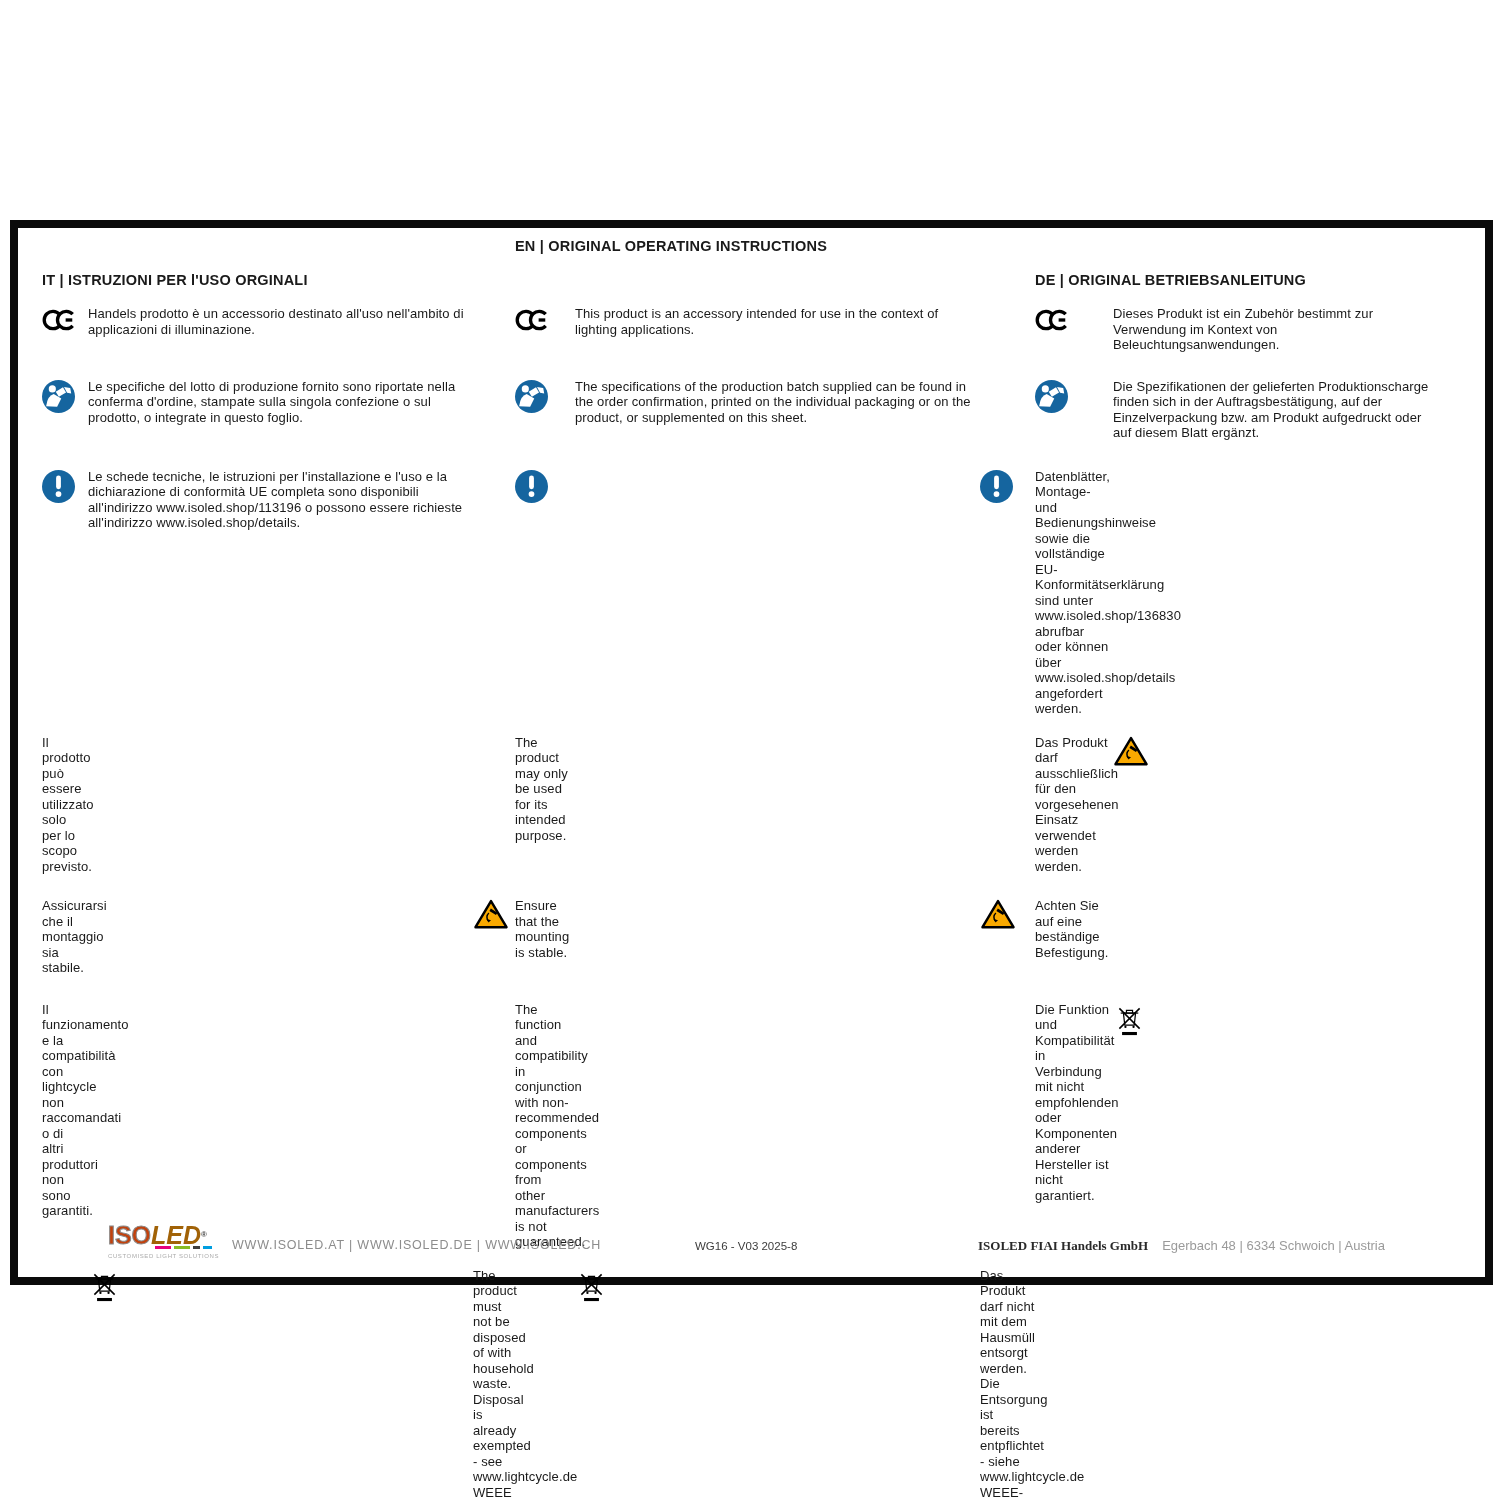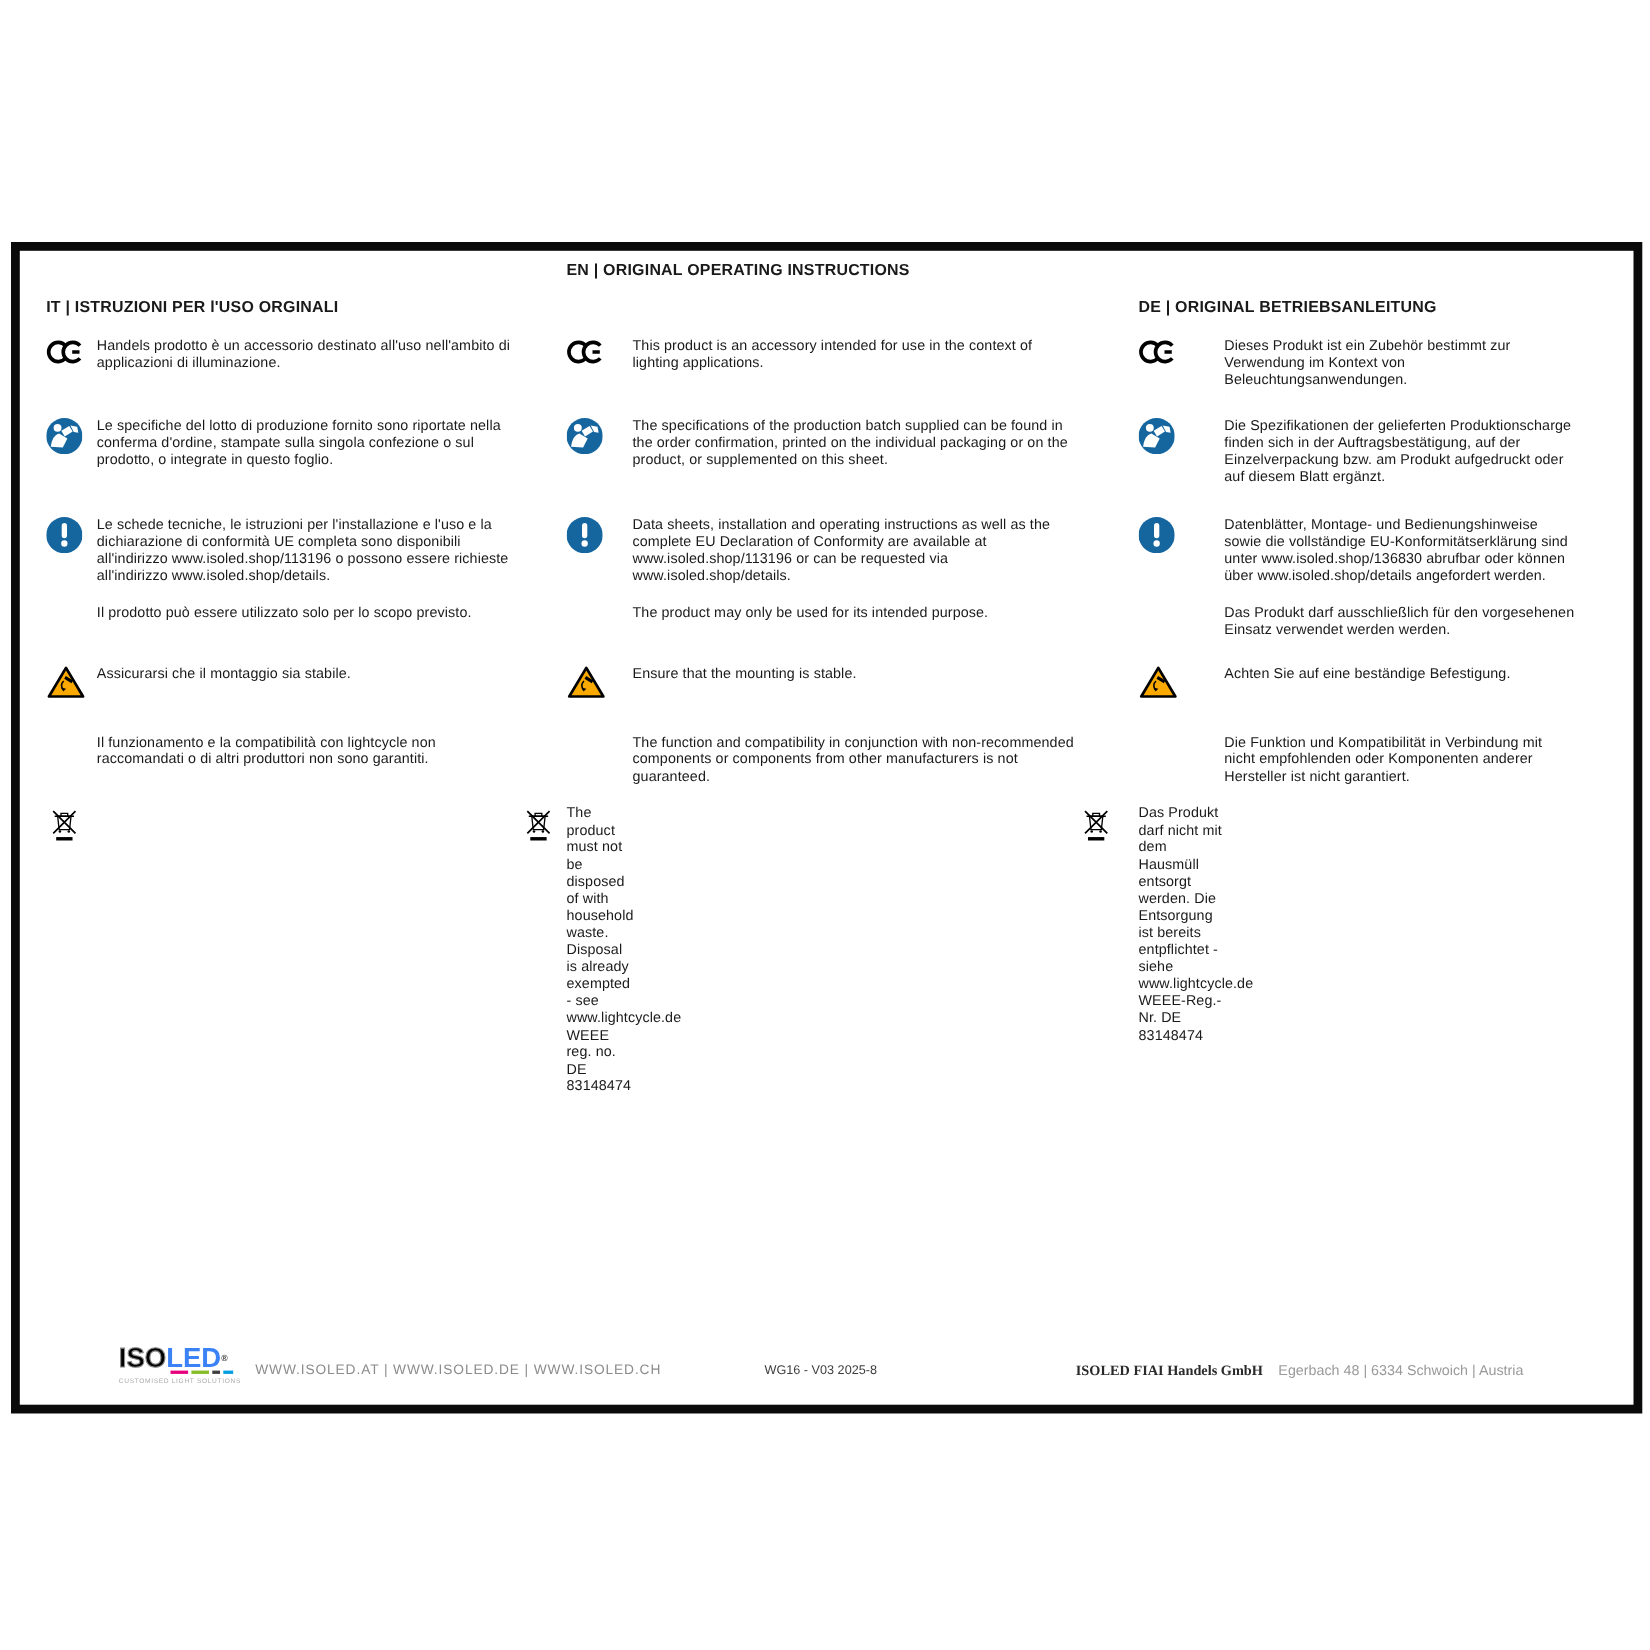--- a/index.html
+++ b/index.html
@@ -38,22 +38,22 @@
   .r6{padding-bottom:18px;}
   .r7{padding-bottom:0;}
   .icon-ce{width:34px;height:22px;margin-top:2px;}
   .icon-circle{width:33px;height:33px;}
   .icon-warn{width:36px;height:31px;}
   .icon-weee{width:27px;height:35px;margin-left:3px;}
   
   .footer{position:absolute;left:0;right:0;top:994px;height:52px;}
   .logo{position:absolute;left:90px;top:2px;width:108px;}
   .logo-word{font-weight:bold;font-size:25px;line-height:22px;letter-spacing:0;white-space:nowrap;}
-  .logo .iso{color:#000000;-webkit-text-stroke:1px #8a8a8a;}
-  .logo .led{color:#3b82f6;}
+  .logo .iso{color:#c2410c;-webkit-text-stroke:1px #8a8a8a;}
+  .logo .led{color:#a16207;font-style:italic;}
   .logo .reg{font-size:8px;color:#3f3f3f;vertical-align:top;}
   .logo-bars{display:flex;gap:3px;justify-content:flex-end;margin-top:0px;width:104px;}
   .logo-bars i{display:block;height:3px;}
   .b-pink{width:16px;background:#e6007e;}
   .b-green{width:16px;background:#86bc25;}
   .b-dark{width:7px;background:#3f3f3f;}
   .b-cyan{width:9px;background:#009ee0;}
   .logo-tag{font-size:6px;letter-spacing:.6px;color:#ababab;margin-top:4px;white-space:nowrap;}
   .websites{position:absolute;left:214px;top:16px;font-size:12.5px;letter-spacing:.8px;color:#8c8c8c;white-space:nowrap;}
   .doc-code{position:absolute;left:677px;top:18px;font-size:11.5px;color:#3d3d3d;white-space:nowrap;}
@@ -140,21 +140,20 @@
       <div class="cell-text r2">Die Spezifikationen der gelieferten Produktionscharge finden sich in der Auftragsbestätigung, auf der Einzelverpackung bzw. am Produkt aufgedruckt oder auf diesem Blatt ergänzt.</div>
 
       <div class="cell-icon r3"><svg class="icon-circle">
             <use href="#sym-excl"></use>
           </svg></div>
       <div class="cell-text r3">Le schede tecniche, le istruzioni per l'installazione e l'uso e la dichiarazione di conformità UE completa sono disponibili all'indirizzo www.isoled.shop/113196 o possono essere richieste all'indirizzo www.isoled.shop/details.</div>
       <div class="r3"></div>
       <div class="cell-icon r3"><svg class="icon-circle">
             <use href="#sym-excl"></use>
           </svg></div>
-      <div class="cell-text r3">Data sheets, installation and operating instructions as well as the complete EU Declaration of Conformity are available at www.isoled.shop/113196 or can be requested via www.isoled.shop/details.</div>
       <div class="r3"></div>
       <div class="cell-icon r3"><svg class="icon-circle">
             <use href="#sym-excl"></use>
           </svg></div>
       <div class="cell-text r3">Datenblätter, Montage- und Bedienungshinweise sowie die vollständige EU-Konformitätserklärung sind unter www.isoled.shop/136830 abrufbar oder können über www.isoled.shop/details angefordert werden.</div>
 
       <div class="r4"></div>
       <div class="cell-text r4">Il prodotto può essere utilizzato solo per lo scopo previsto.</div>
       <div class="r4"></div>
       <div class="r4"></div>

